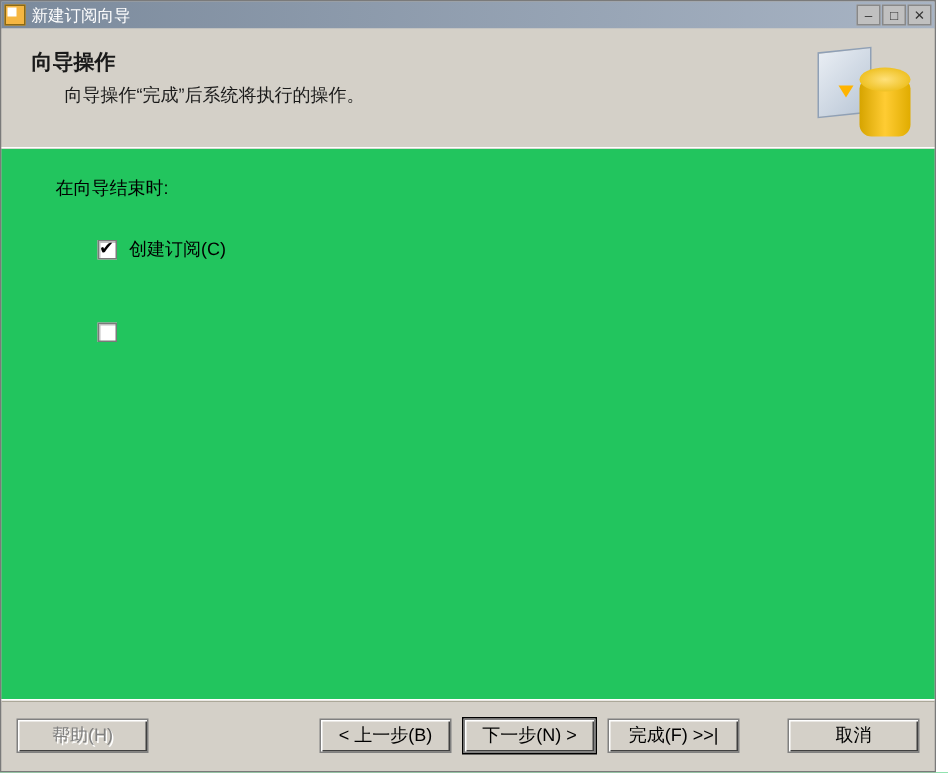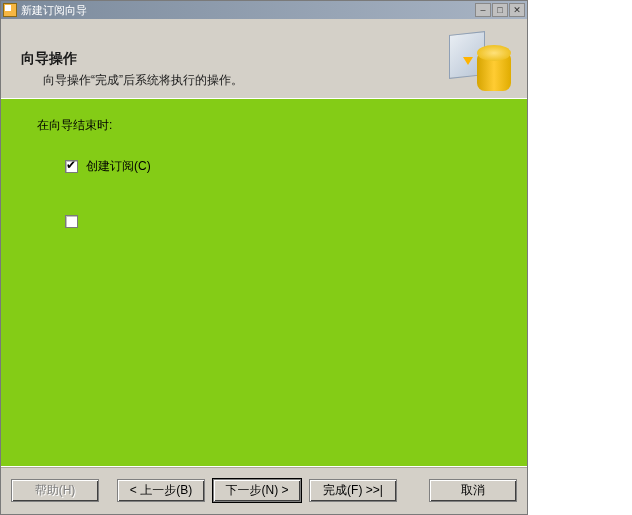--- a/index.html
+++ b/index.html
@@ -7,21 +7,21 @@
     margin: 0;
     padding: 0;
     font-family: "Microsoft YaHei", "SimSun", Tahoma, sans-serif;
     font-size: 12px;
     background: #fff;
     width: 632px;
     height: 515px;
     overflow: hidden;
   }
   .window {
-    width: 528px;
+    width: 624px;
     height: 515px;
     border: 1px solid #7a7a7a;
     background: #d4d0c8;
     display: flex;
     flex-direction: column;
   }
   .titlebar {
     height: 18px;
     background: linear-gradient(to right, #7b8a9c, #a8b4c4);
     display: flex;
@@ -75,21 +75,21 @@
     position: relative;
   }
   .header-area::after {
     content:"";
     position:absolute;
     left:0; right:0; bottom:-1px;
     height:1px;
     background:#fff;
   }
   .header-text {
-    padding: 31px 0 0 20px;
+    padding: 14px 0 0 20px;
     flex: 1;
   }
   .header-title {
     font-size: 14px;
     font-weight: bold;
     color: #1a1a1a;
   }
   .header-sub {
     font-size: 12px;
     color: #1a1a1a;
@@ -128,21 +128,21 @@
   .header-icon .arrow{
     position:absolute;
     left:14px; top:28px;
     width:0;height:0;
     border-left:5px solid transparent;
     border-right:5px solid transparent;
     border-top:8px solid #ffb400;
   }
   .content {
     flex: 1;
-    background: #84cc16;
+    background: #22c55e;
     padding: 18px 0 0 36px;
   }
   .section-label {
     font-size: 12px;
     color: #000;
     margin-bottom: 24px;
   }
   .chk-row {
     display: flex;
     align-items: center;

